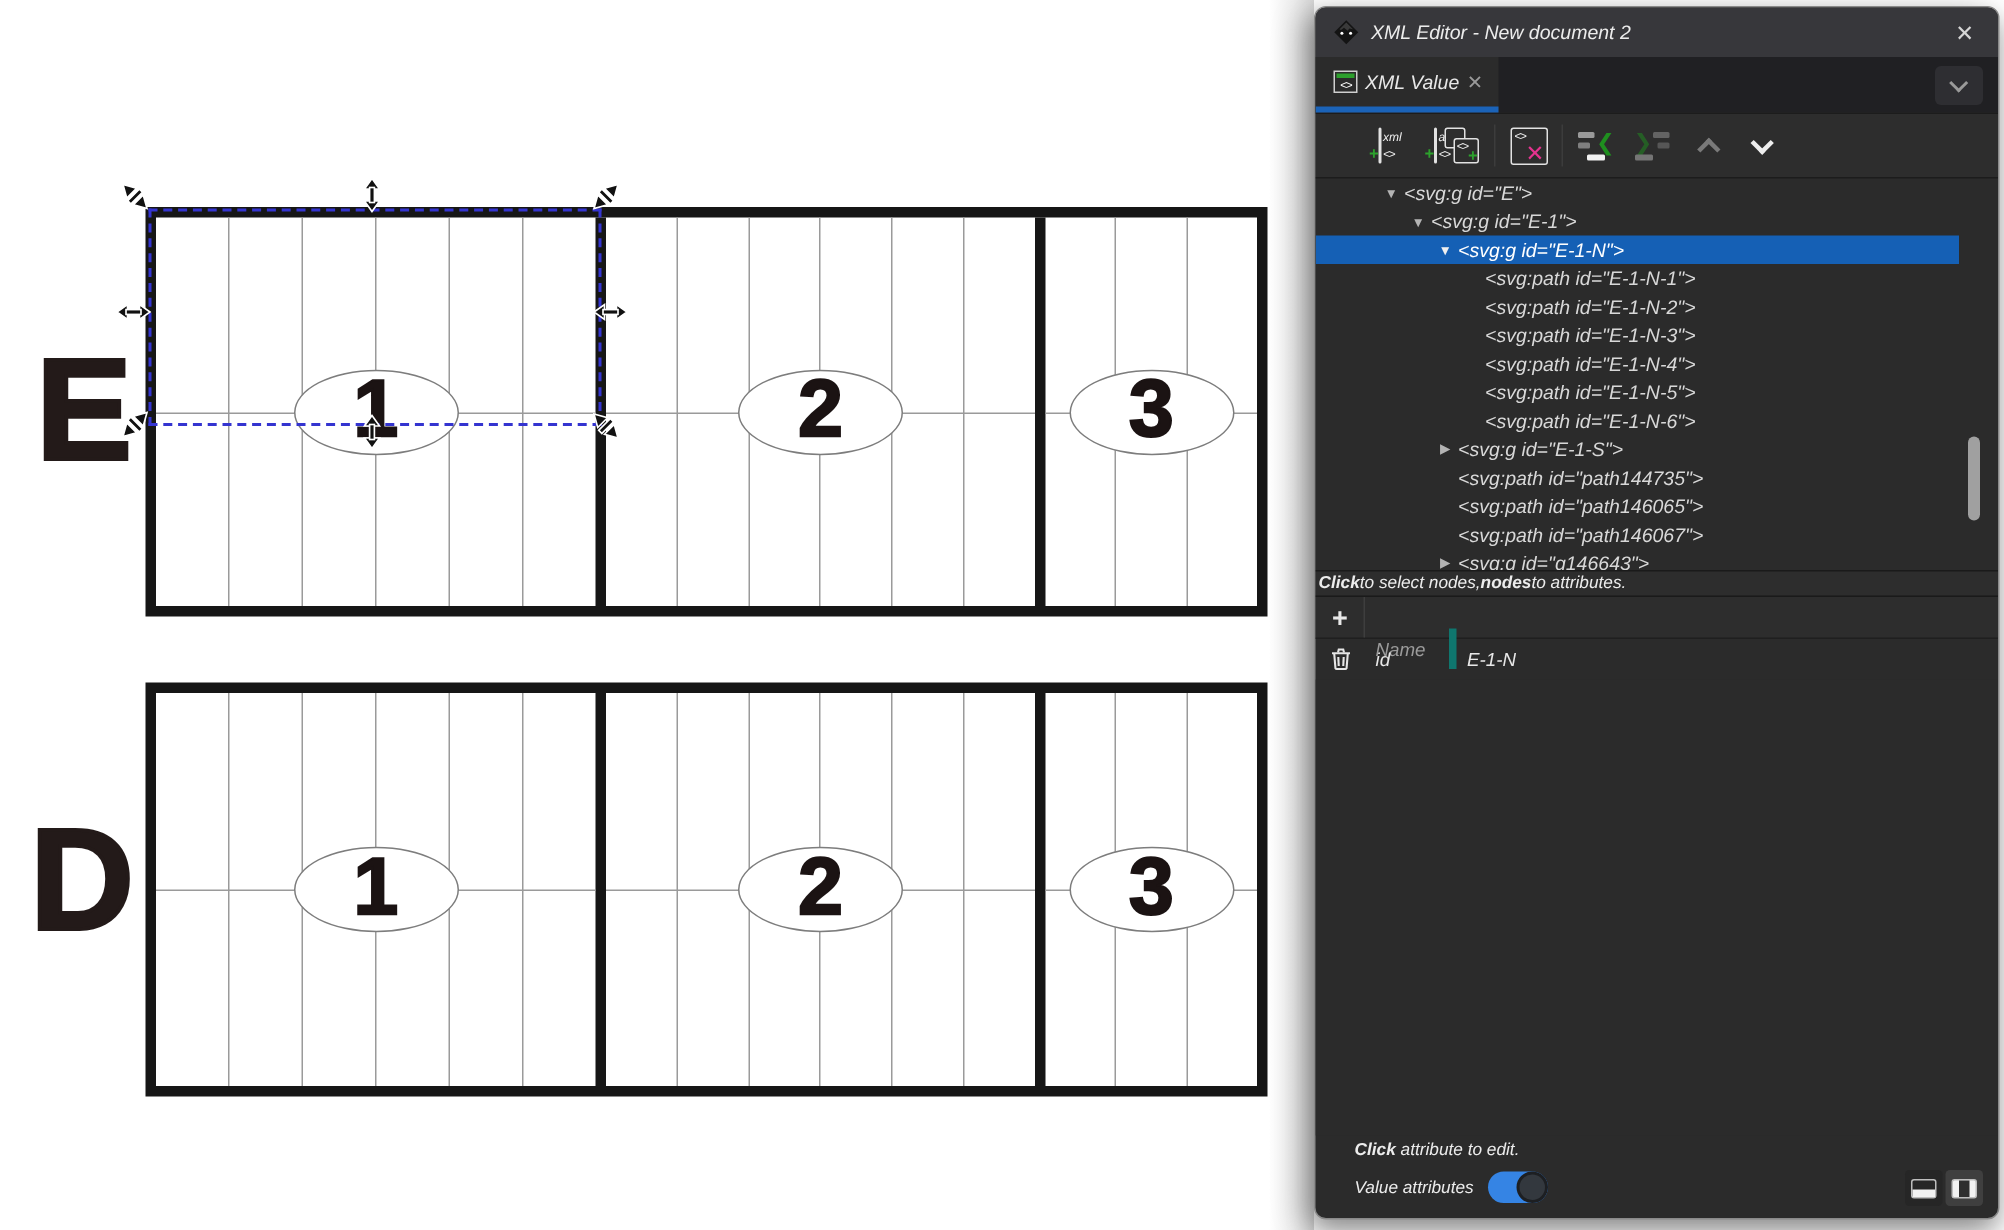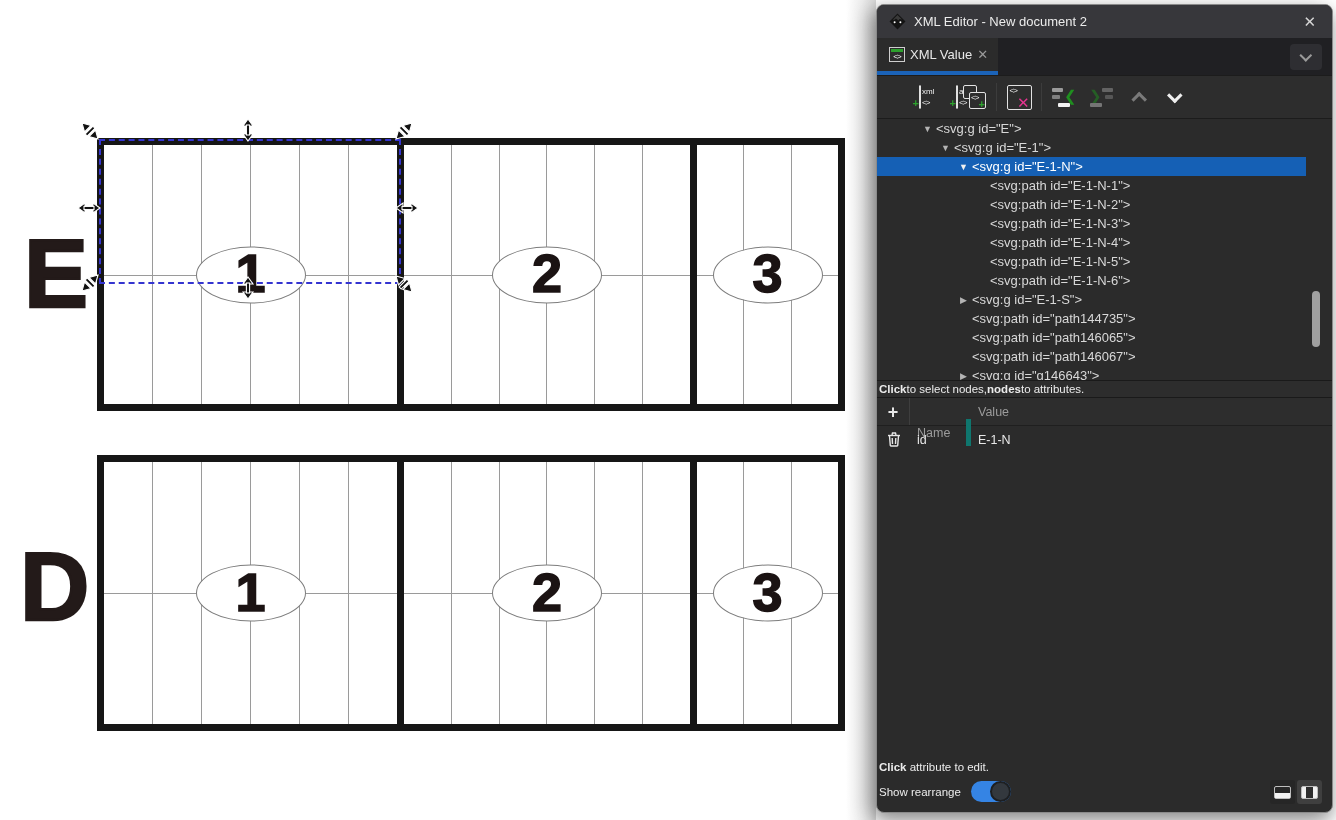--- a/index.html
+++ b/index.html
@@ -32,21 +32,21 @@
 
   
   #sel-rect { position:absolute; left:99px; top:139px; width:302px; height:145px;
     border:2px dashed #3434d0; z-index:3; }
   .handle { position:absolute; z-index:4; transform:translate(-50%,-50%); line-height:0; }
 
   
   #dialog { position:absolute; left:876px; top:4px; width:457px; height:809px;
     background:#2b2b2b; border:1px solid #8a8a8a; border-radius:8px;
     box-shadow:-10px 4px 20px rgba(0,0,0,.18), 0 8px 18px rgba(0,0,0,.35);
-    display:flex; flex-direction:column; overflow:hidden; color:#e0e0e0; }
+    display:flex; flex-direction:column; overflow:hidden; color:#e0e0e0;font-style:italic; }
 
   #titlebar { height:33px; background:#37373b; display:flex; align-items:center; padding:0 12px; flex:0 0 auto; }
   #titlebar .title { font-size:13px; color:#ececec; margin-left:8px; }
   #title-close { margin-left:auto; color:#d6d6d6; font-size:15px; cursor:default; padding:0 4px; }
 
   #tabbar { height:37px; background:#202023; display:flex; align-items:stretch; flex:0 0 auto; position:relative; }
   #tab { display:flex; align-items:center; gap:5px; padding:0 10px 0 12px; background:#2b2b2b;
     border-bottom:4px solid #1b63b8; font-size:13px; color:#e8e8e8; }
   .xmltab-ico { width:16px; height:15px; border:1px solid #cfcfcf; position:relative;
     display:flex; align-items:flex-end; justify-content:center; }
@@ -100,21 +100,21 @@
   #attr-plus span { color:#e8e8e8; font-size:18px; font-weight:bold; line-height:18px; }
   #attr-name-h { width:61px; padding-left:7px; border-right:5px solid #0f766e; height:100%; display:flex; align-items:center;margin-top:42px; }
   #attr-value-h { flex:1; padding-left:7px; }
   .attr-row { height:27px; display:flex; align-items:center; font-size:12.5px; color:#e8e8e8; flex:0 0 auto; }
   .attr-del { width:33px; display:flex; align-items:center; justify-content:center; }
   .attr-name { width:61px; padding-left:7px; }
   .attr-value { flex:1; padding-left:7px; }
 
   #attr-filler { flex:1 1 auto; background:#2b2b2b; }
 
-  #footer { flex:0 0 auto; padding:4px 2px 10px 2px; position:relative; }
+  #footer { flex:0 0 auto; padding:4px 2px 10px 2px; position:relative;margin-left:24px; }
   #attr-hint { font-size:11.5px; color:#ececec; margin-bottom:8px; }
   #show-row { display:flex; align-items:center; gap:10px; }
   #show-label { font-size:11.5px; color:#ececec; }
   #toggle { width:40px; height:21px; border-radius:11px; background:#3584e4; position:relative; }
   #toggle .knob { position:absolute; top:0px; right:0px; width:21px; height:21px; border-radius:50%;
     background:#33383e; border:2px solid #1d1f22; }
   #layout-btns { position:absolute; right:10px; bottom:8px; display:flex; gap:2px; }
   .lay-btn { width:25px; height:24px; border-radius:3px; display:flex; align-items:center; justify-content:center; background:#262626; }
   .lay-btn.sel { background:#3f3f3f; }
   .lay-h { width:17px; height:13px; border:1.5px solid #bdbdbd; border-radius:2px; position:relative; }
@@ -400,21 +400,20 @@
       <span> to select nodes, </span>
       <b>nodes</b>
       <span> to attributes.</span>
     </div>
 
   <div id="attr-header">
     <div id="attr-plus">
         <span>+</span>
       </div>
     <div id="attr-name-h" class="ah-cell">Name</div>
-    <div id="attr-value-h" class="ah-cell">Value</div>
   </div>
 
   <div id="attr-rows">
       <div class="attr-row">
         <span class="attr-del">
           <svg width="14" height="15" viewBox="0 0 14 15">
             <g fill="none" stroke="#e6e6e6" stroke-width="1.4">
               <path d="M2.5 4 L3.3 13.5 A1 1 0 0 0 4.3 14 L9.7 14 A1 1 0 0 0 10.7 13.5 L11.5 4"></path>
               <line x1="1" y1="3.5" x2="13" y2="3.5"></line>
               <path d="M5 3 L5.5 1 L8.5 1 L9 3"></path>
@@ -426,21 +425,21 @@
         <span class="attr-name">id</span>
         <span class="attr-value">E-1-N</span>
       </div>
     </div>
 
   <div id="attr-filler"></div>
 
   <div id="footer">
     <div id="attr-hint"><b>Click</b><span> attribute to edit.</span></div>
     <div id="show-row">
-      <span id="show-label">Show rearrange</span>
+      <span id="show-label">Value attributes</span>
       <div id="toggle">
           <div class="knob"></div>
         </div>
     </div>
     <div id="layout-btns">
       <div class="lay-btn">
           <div class="lay-h"></div>
         </div>
       <div class="lay-btn sel">
           <div class="lay-v"></div>

